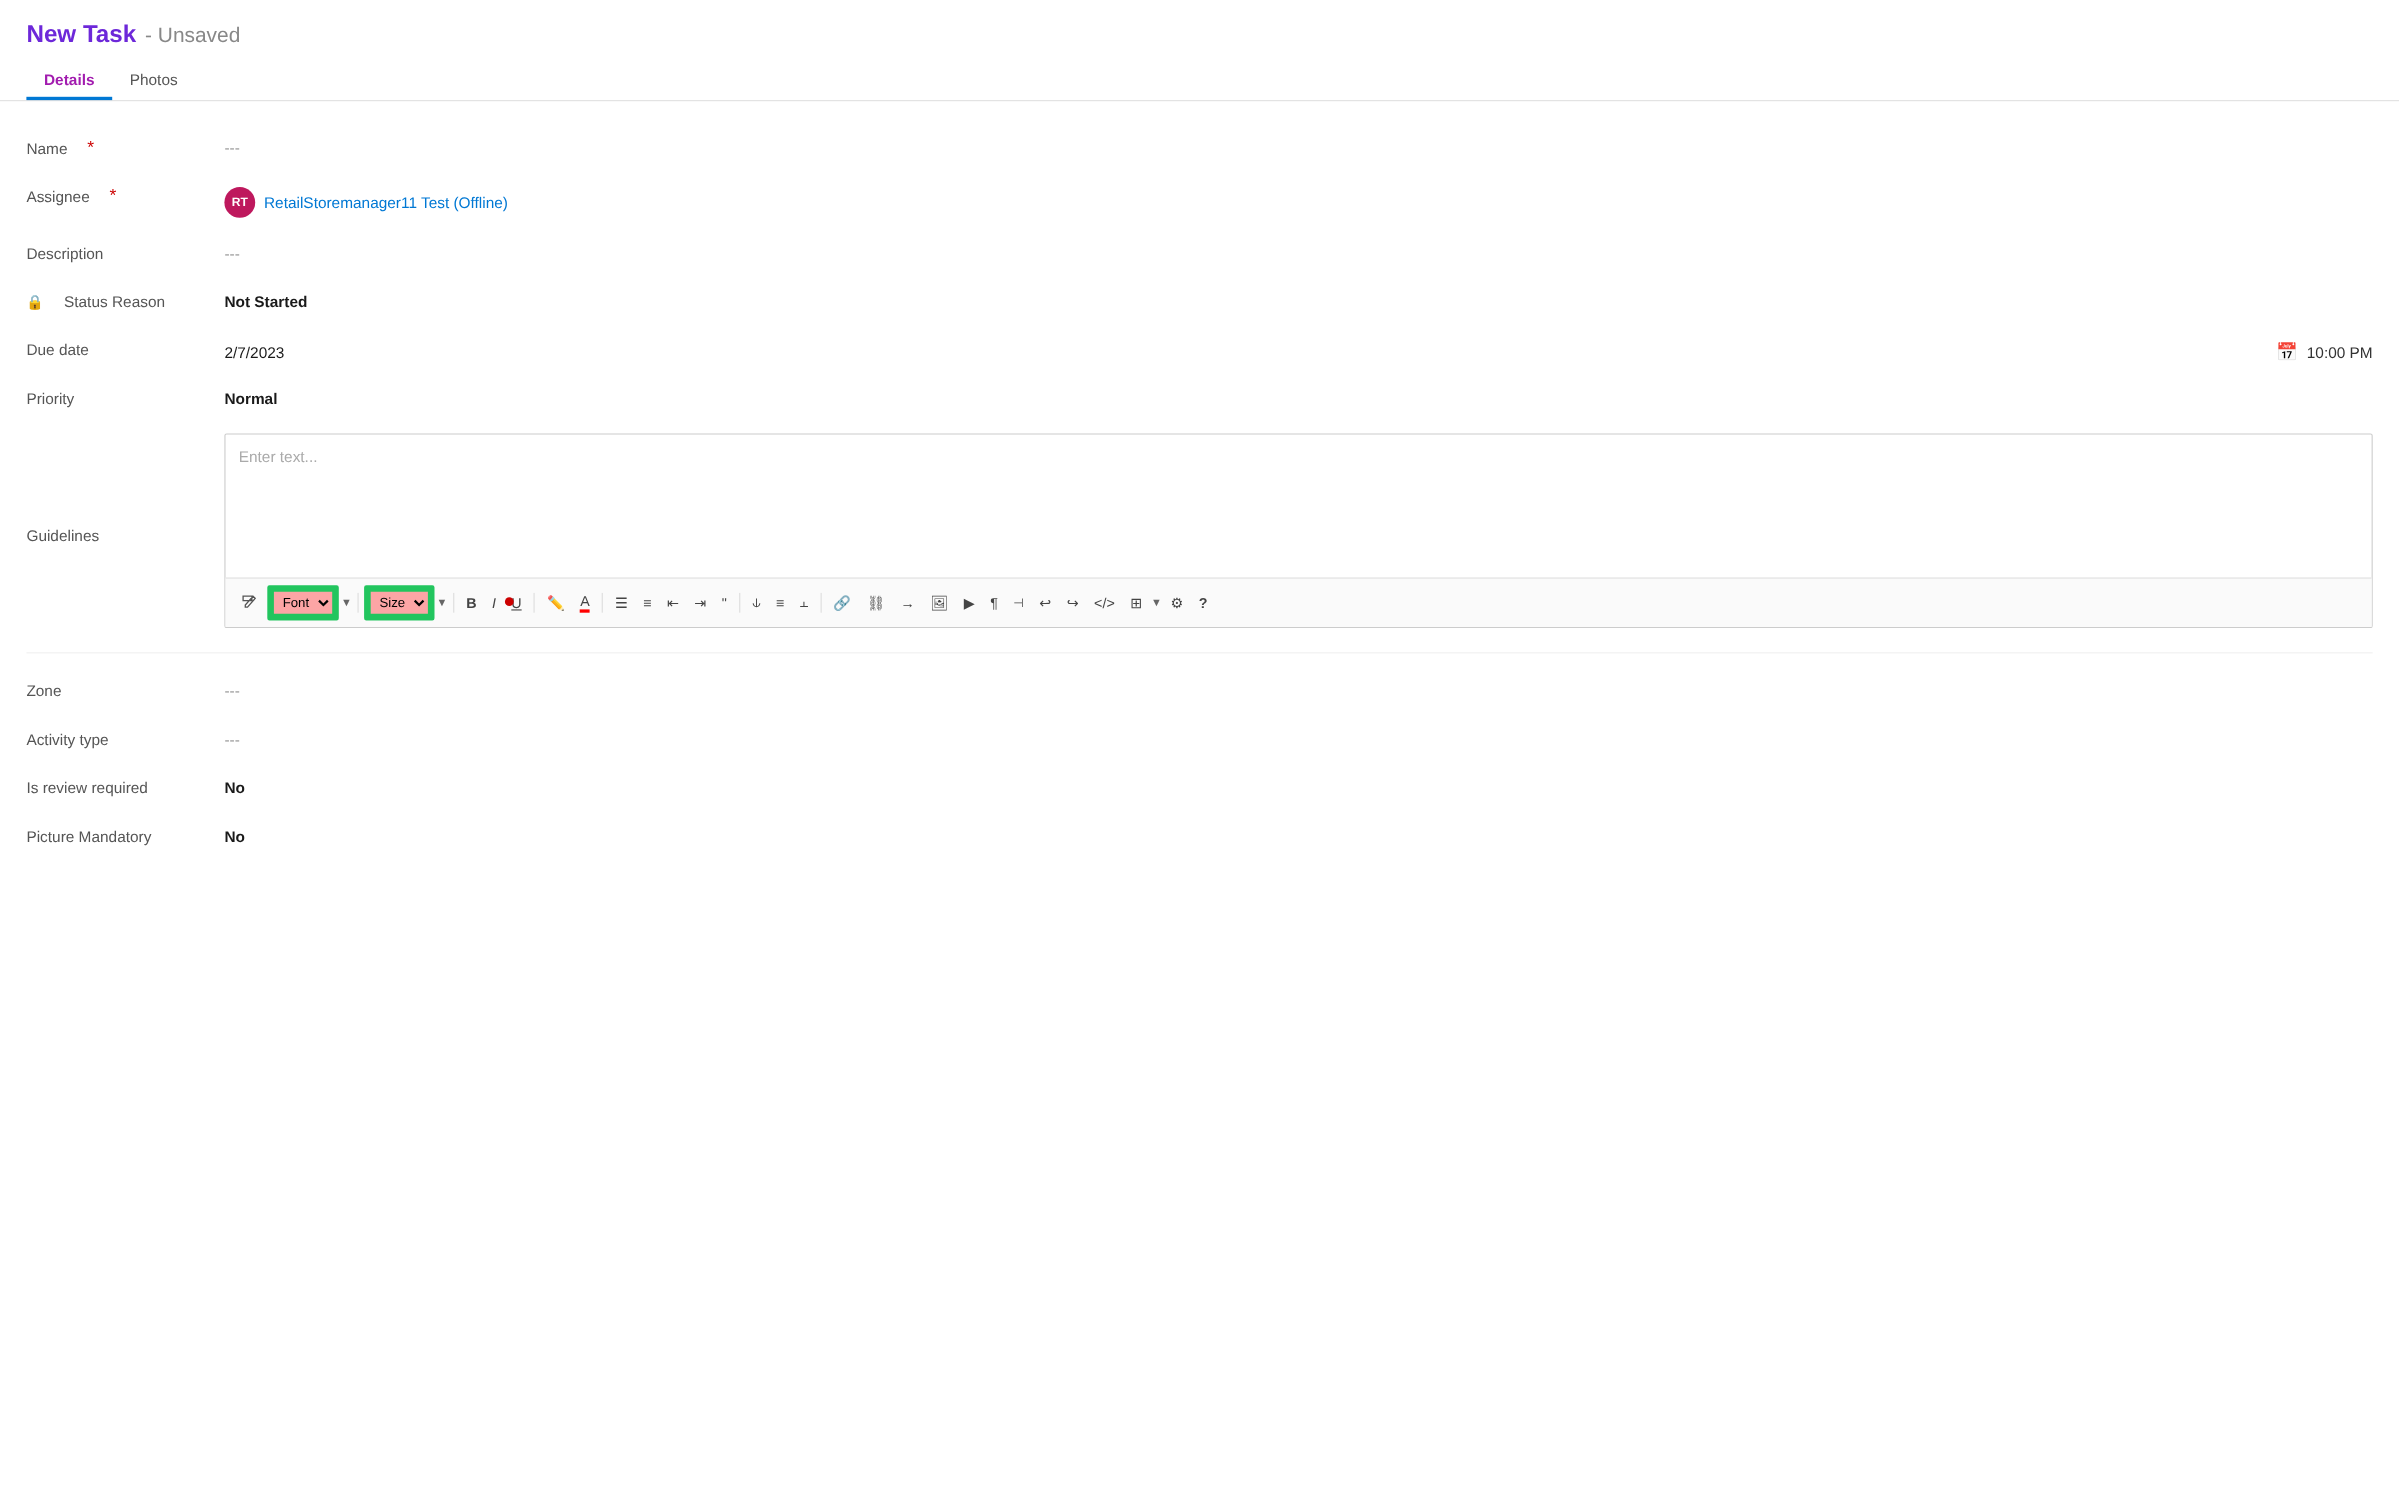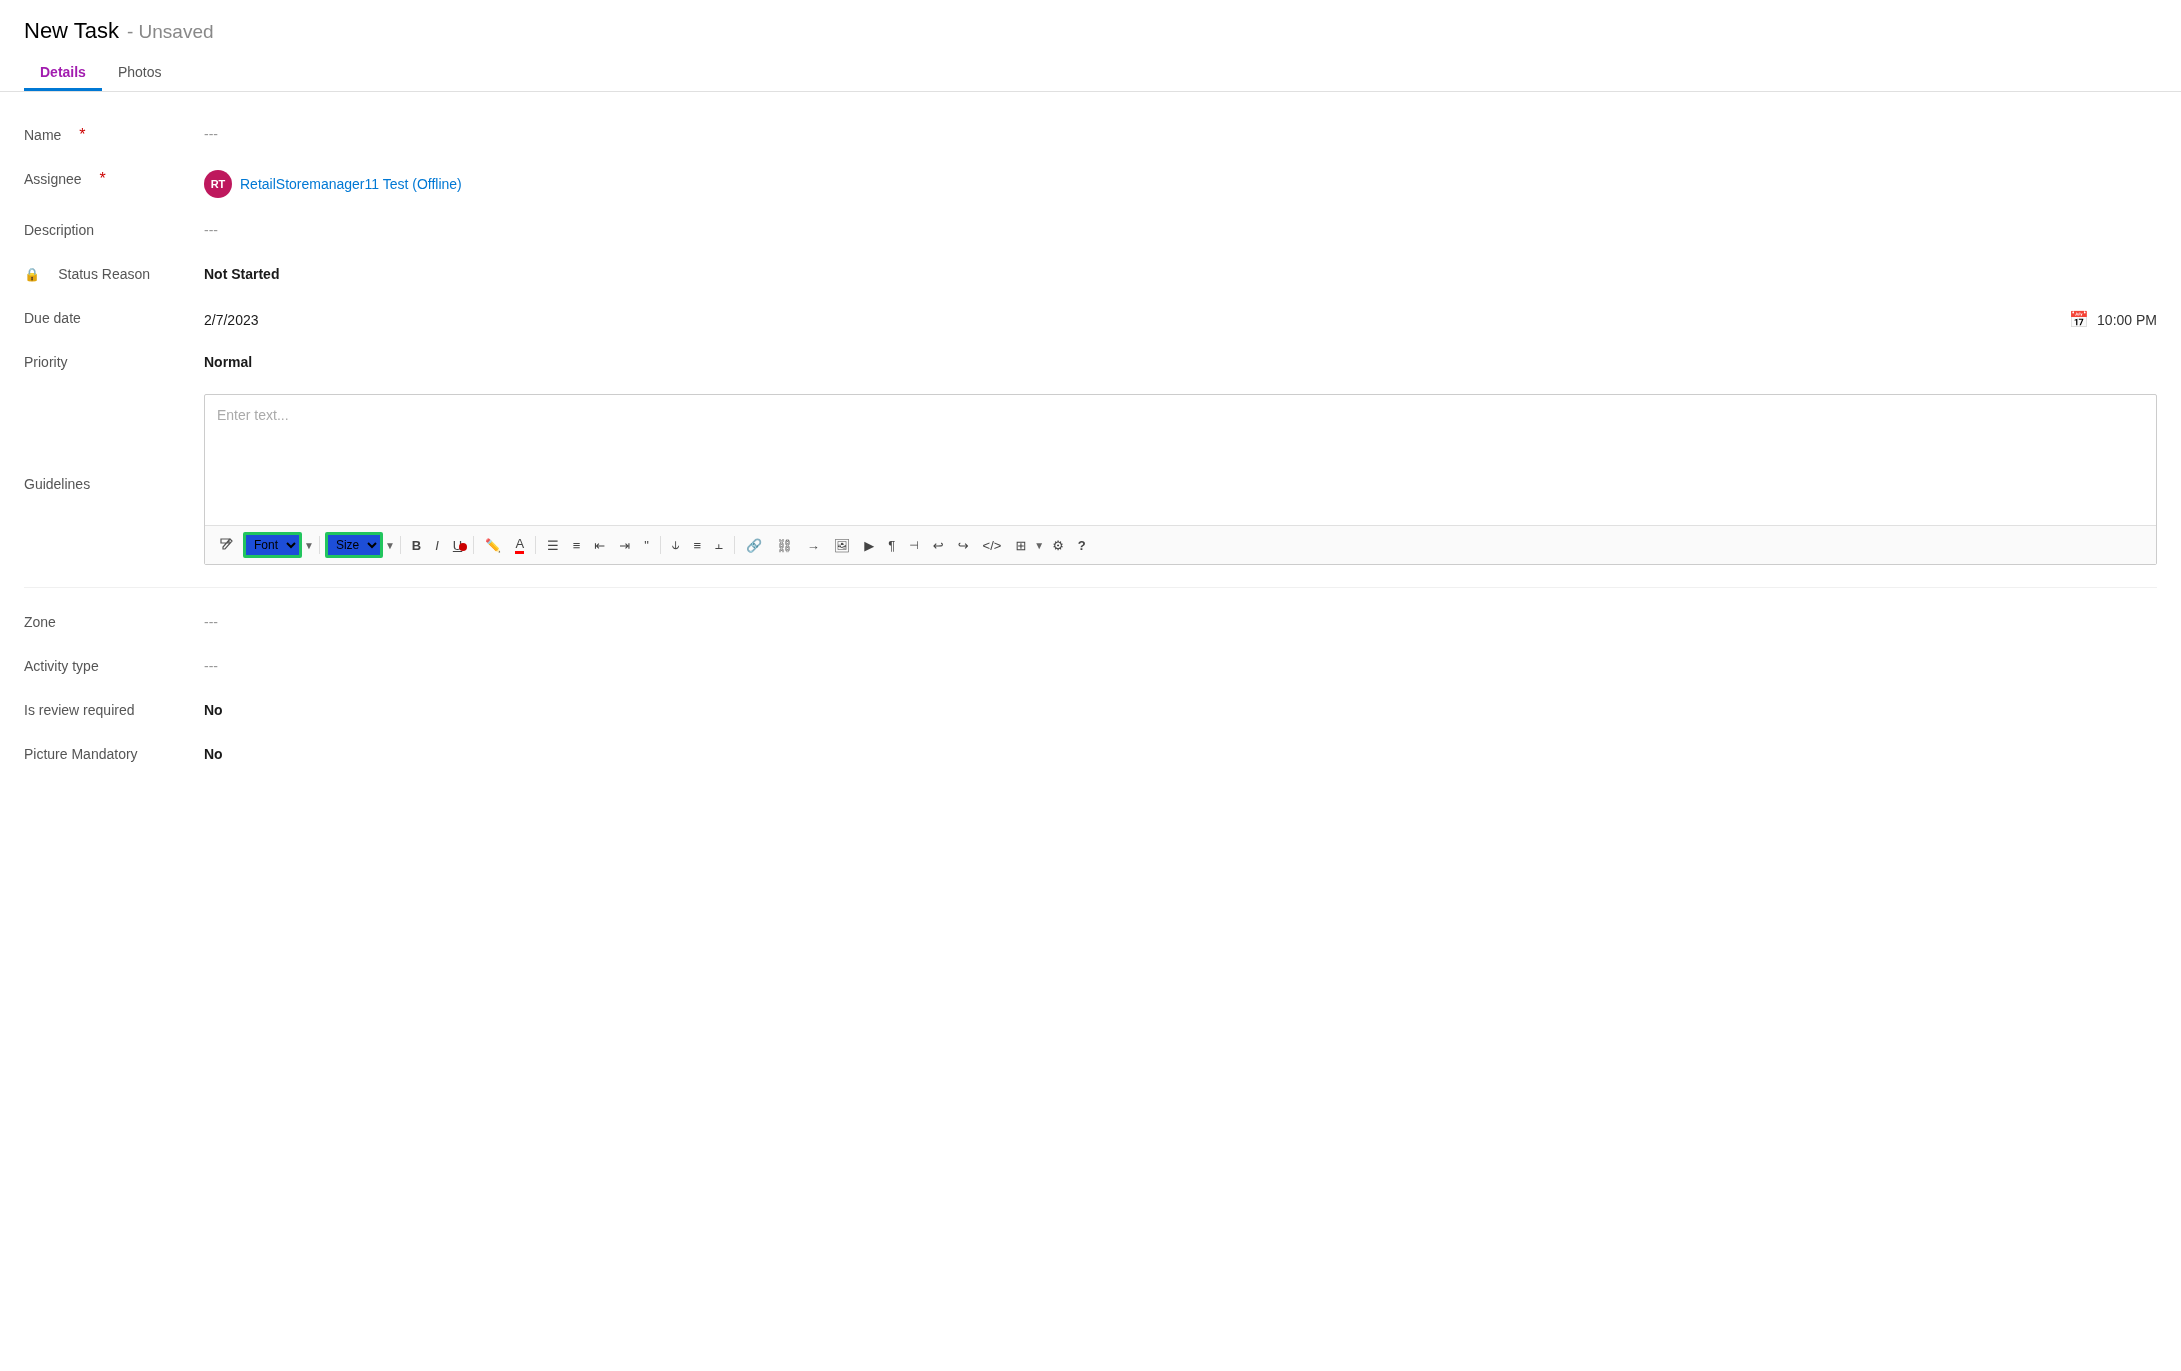--- a/index.html
+++ b/index.html
@@ -14,22 +14,22 @@
       border-bottom: 1px solid #e0e0e0;
     }
     .page-title {
       display: flex;
       align-items: baseline;
       gap: 8px;
       margin-bottom: 12px;
     }
     .page-title-main {
       font-size: 22px;
-      font-weight: 400;
-      color: #000000;
+      font-weight: 700;
+      color: #6d28d9;
     }
     .page-title-sub {
       font-size: 19px;
       color: #888;
     }
     .tabs {
       display: flex;
       gap: 0;
     }
     .tab {
@@ -163,24 +163,24 @@
       background: transparent;
       cursor: pointer;
       font-size: 13px;
       color: #444;
       border-radius: 2px;
       display: flex;
       align-items: center;
     }
     .toolbar-select {
       padding: 2px 4px;
-      border: 3px solid #22c55e;
+      border: 6px solid #22c55e;
       border-radius: 2px;
       font-size: 12px;
-      background: #1d4ed8;
+      background: #fca5a5;
       cursor: pointer;
     }
     .toolbar-divider {
       width: 1px;
       height: 18px;
       background: #ddd;
       margin: 0 3px;
     }
     .toolbar-bold { font-weight: 700; }
     .toolbar-italic { font-style: italic; }

